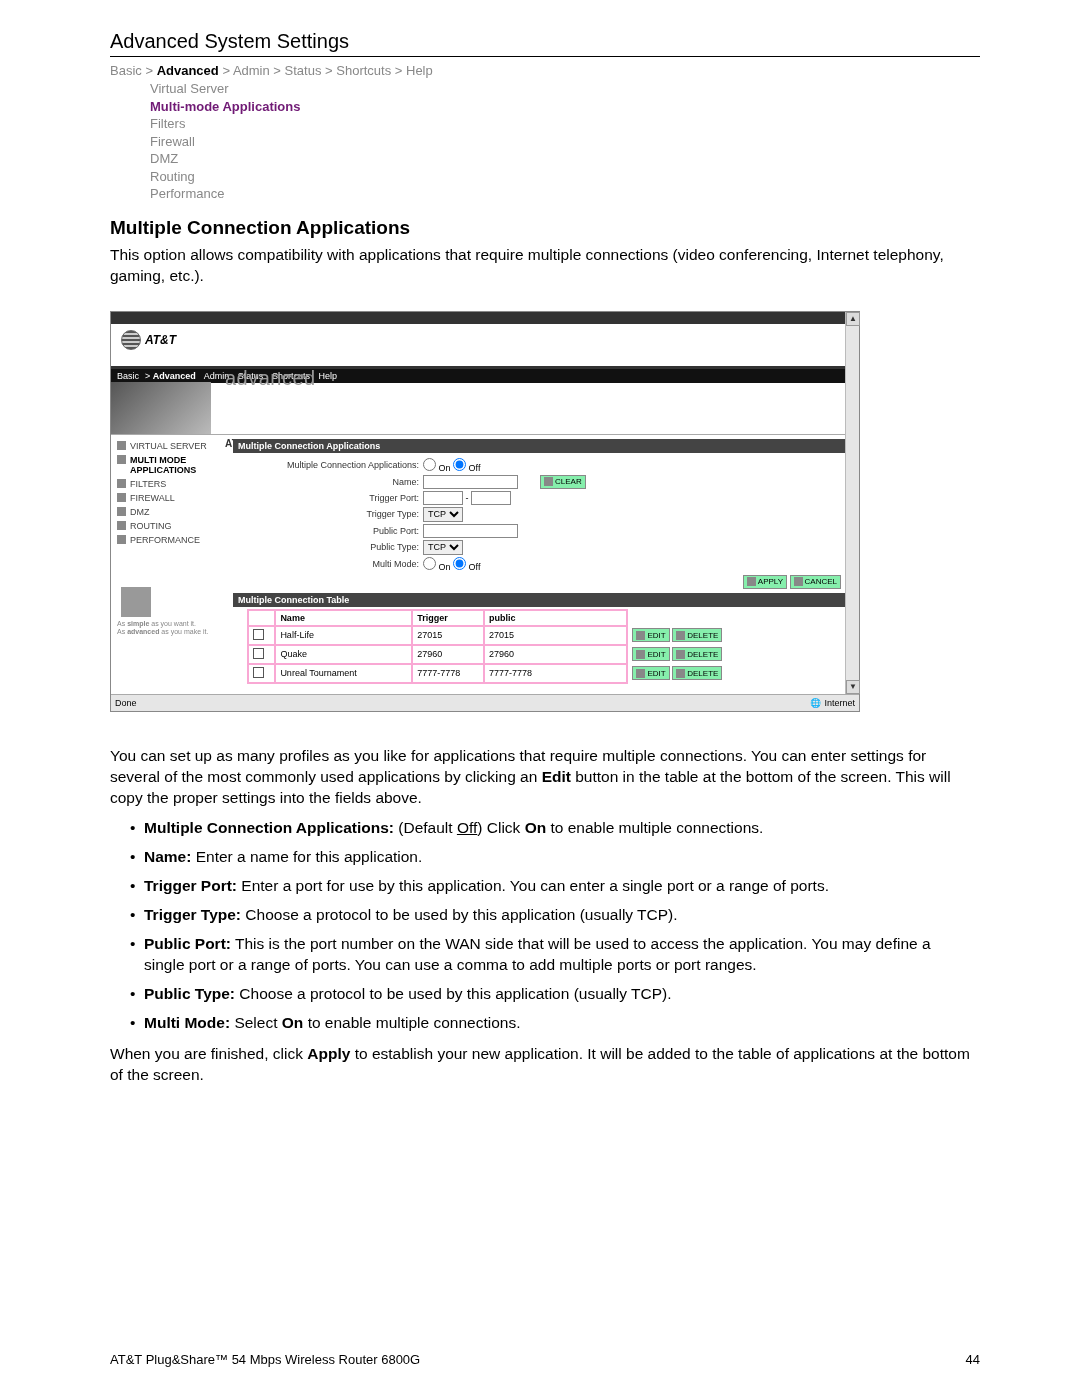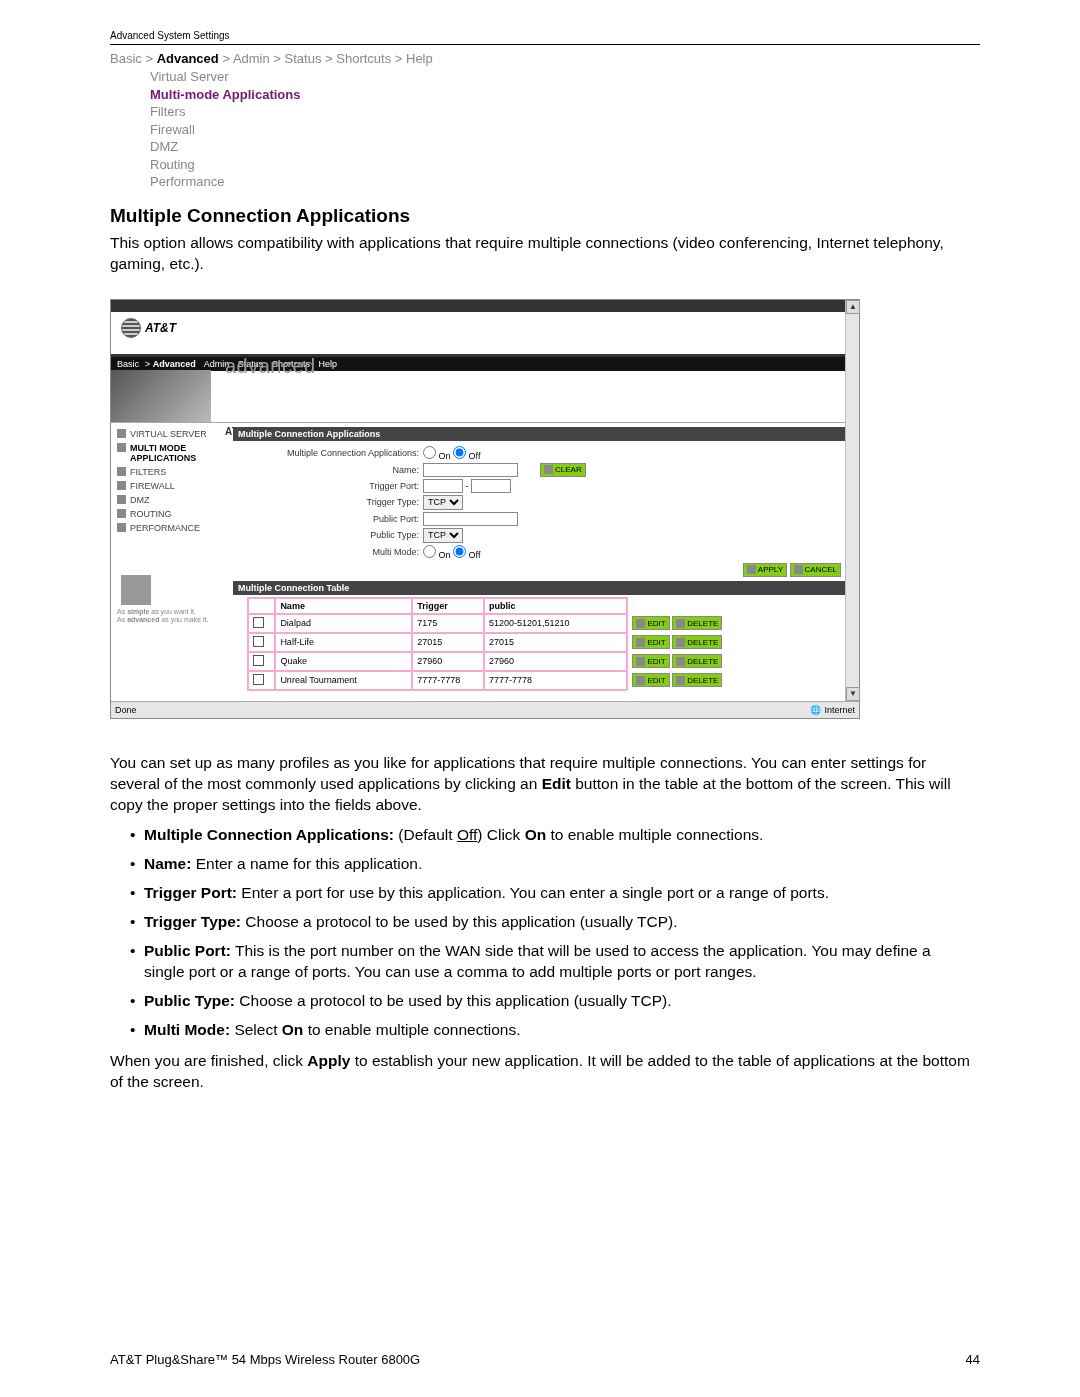--- a/index.html
+++ b/index.html
@@ -6,21 +6,21 @@
   body {
     width: 1080px;
     height: 1397px;
     background: #fff;
     font-family: Arial, Helvetica, sans-serif;
     color: #000;
     padding: 30px 100px 30px 110px;
     font-size: 15px;
   }
   .header-line {
-    font-size: 10px;
+    font-size: 20px;
     border-bottom: 1px solid #000;
     padding-bottom: 3px;
   }
   .breadcrumb {
     font-size: 13px;
     color: #888;
     margin-top: 6px;
   }
   .breadcrumb .current { font-weight: bold; color: #000; }
   .subnav {
@@ -91,21 +91,21 @@
     padding: 2px 5px; margin-top: 4px;
   }
   .section-sub { font-size: 9px; padding: 2px 5px; color:#333;}
   .form-area { margin-top: 5px; }
   .form-row { display:flex; align-items:center; margin:2px 0; font-size:9px; }
   .form-label { width: 190px; text-align:right; padding-right:4px; color:#333;}
   .form-ctrl input[type=text] { height:14px; font-size:9px; border:1px solid #888; padding:0 2px; }
   .form-ctrl select { height:15px; font-size:9px; border:1px solid #888; }
   .tiny-btn {
     display:inline-flex; align-items:center; gap:2px;
-    background:#84cc16; border:1px solid #888; padding:0 3px; font-size:8px; height:14px;
+    background:#86efac; border:1px solid #888; padding:0 3px; font-size:8px; height:14px;
     cursor:pointer;
   }
   .tiny-btn .sq { width:9px; height:9px; background:#888; }
   .btn-row-right { text-align:right; padding-right:12px; margin-top:3px; }
   .table-area { padding: 2px 8px 4px 14px; }
   .conn-table { border-collapse: collapse; font-size:9px; width: 525px; }
   .conn-table th, .conn-table td { border:2px solid #f9a8d4; padding:2px 4px; text-align:left; }
   .conn-table th { font-weight:bold; background:#fff;}
   .chk { width:11px; height:11px; border:1px solid #555; display:inline-block;}
   .statusbar {
@@ -275,33 +275,20 @@
       <div class="section-hdr">Multiple Connection Table</div>
       <div class="table-area">
         <table class="conn-table">
           <tbody>
               <tr>
             <th style="width:18px"></th>
             <th style="width:105px">Name</th>
             <th style="width:55px">Trigger</th>
             <th style="width:110px">public</th>
             <th style="border:none;width:110px"></th>
-          </tr>
-          <tr>
-            <td><span class="chk"></span></td>
-            <td>Dialpad</td>
-            <td>7175</td>
-            <td>51200-51201,51210</td>
-            <td style="border:none"><span class="tiny-btn">
-                    <span class="sq"></span>
-                    <span>EDIT</span>
-                  </span> <span class="tiny-btn">
-                    <span class="sq"></span>
-                    <span>DELETE</span>
-                  </span></td>
           </tr>
           <tr>
             <td><span class="chk"></span></td>
             <td>Half-Life</td>
             <td>27015</td>
             <td>27015</td>
             <td style="border:none"><span class="tiny-btn">
                     <span class="sq"></span>
                     <span>EDIT</span>
                   </span> <span class="tiny-btn">

